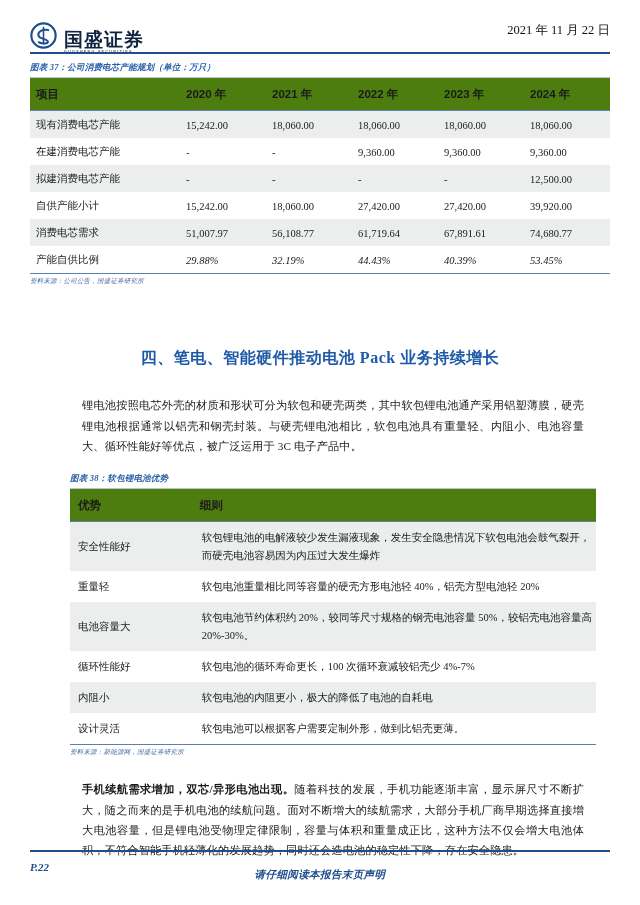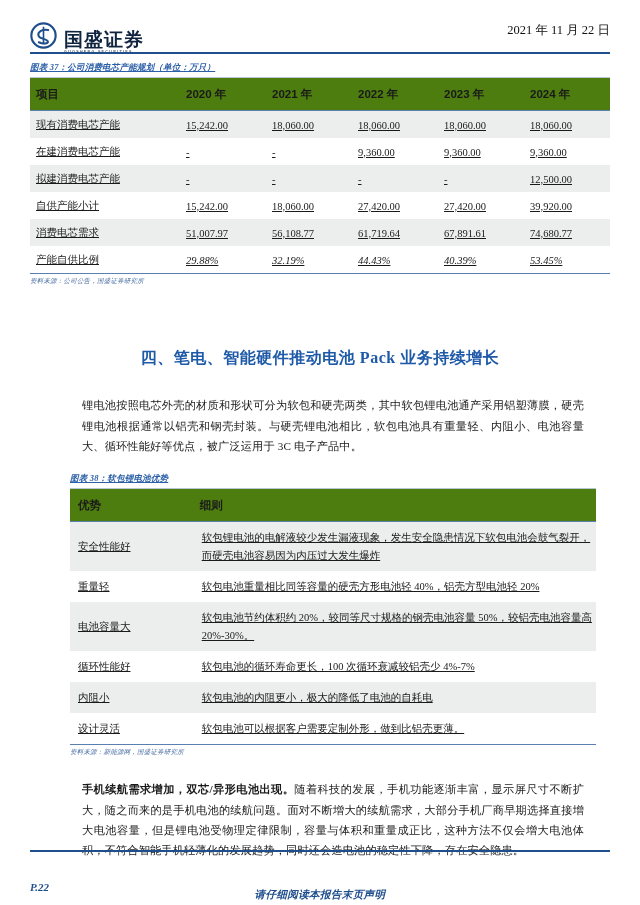--- a/index.html
+++ b/index.html
@@ -87,21 +87,20 @@
     margin-top: 0;
   }
   .exhibit-caption {
     font-family: "Liberation Serif", "DejaVu Serif", serif;
     font-style: italic;
     font-weight: bold;
     font-size: 8.5px;
     color: #2b5fa8;
     padding-bottom: 3px;
     letter-spacing: 0.2px;
-    text-decoration: underline;
   }
   .exhibit-rule-top {
     height: 1px;
     background: #b9c6d8;
     width: 100%;
   }
   table.data {
     width: 100%;
     border-collapse: collapse;
     table-layout: fixed;
@@ -117,21 +116,20 @@
   }
   table.data thead tr {
     border-bottom: 1.6px solid #5b7fae;
   }
   table.data td {
     font-family: "Liberation Serif", "DejaVu Serif", serif;
     font-size: 10.5px;
     color: #1a1a1a;
     padding: 7px 0 6px 0;
     vertical-align: middle;
-    text-decoration: underline;
   }
   table.data tbody tr.alt td {
     background: #eceeee;
   }
   .t1 th:first-child, .t1 td:first-child { padding-left: 6px; }
   .t1 td.num, .t1 th.num { padding-left: 4px; }
   td.pct {
     font-style: italic;
   }
   .exhibit-rule-bottom {
@@ -203,21 +201,21 @@
     height: 22px;
   }
   .footer-rule {
     height: 1.6px;
     background: #1f4e8c;
     width: 100%;
   }
   .footer-row {
     display: flex;
     align-items: center;
-    padding-top: 20px;
+    padding-top: 0;
   }
   .footer-page {
     font-family: "Liberation Serif", "DejaVu Serif", serif;
     font-weight: bold;
     font-style: italic;
     font-size: 11px;
     color: #1f4e8c;
     width: 120px;
   }
   .footer-note {

